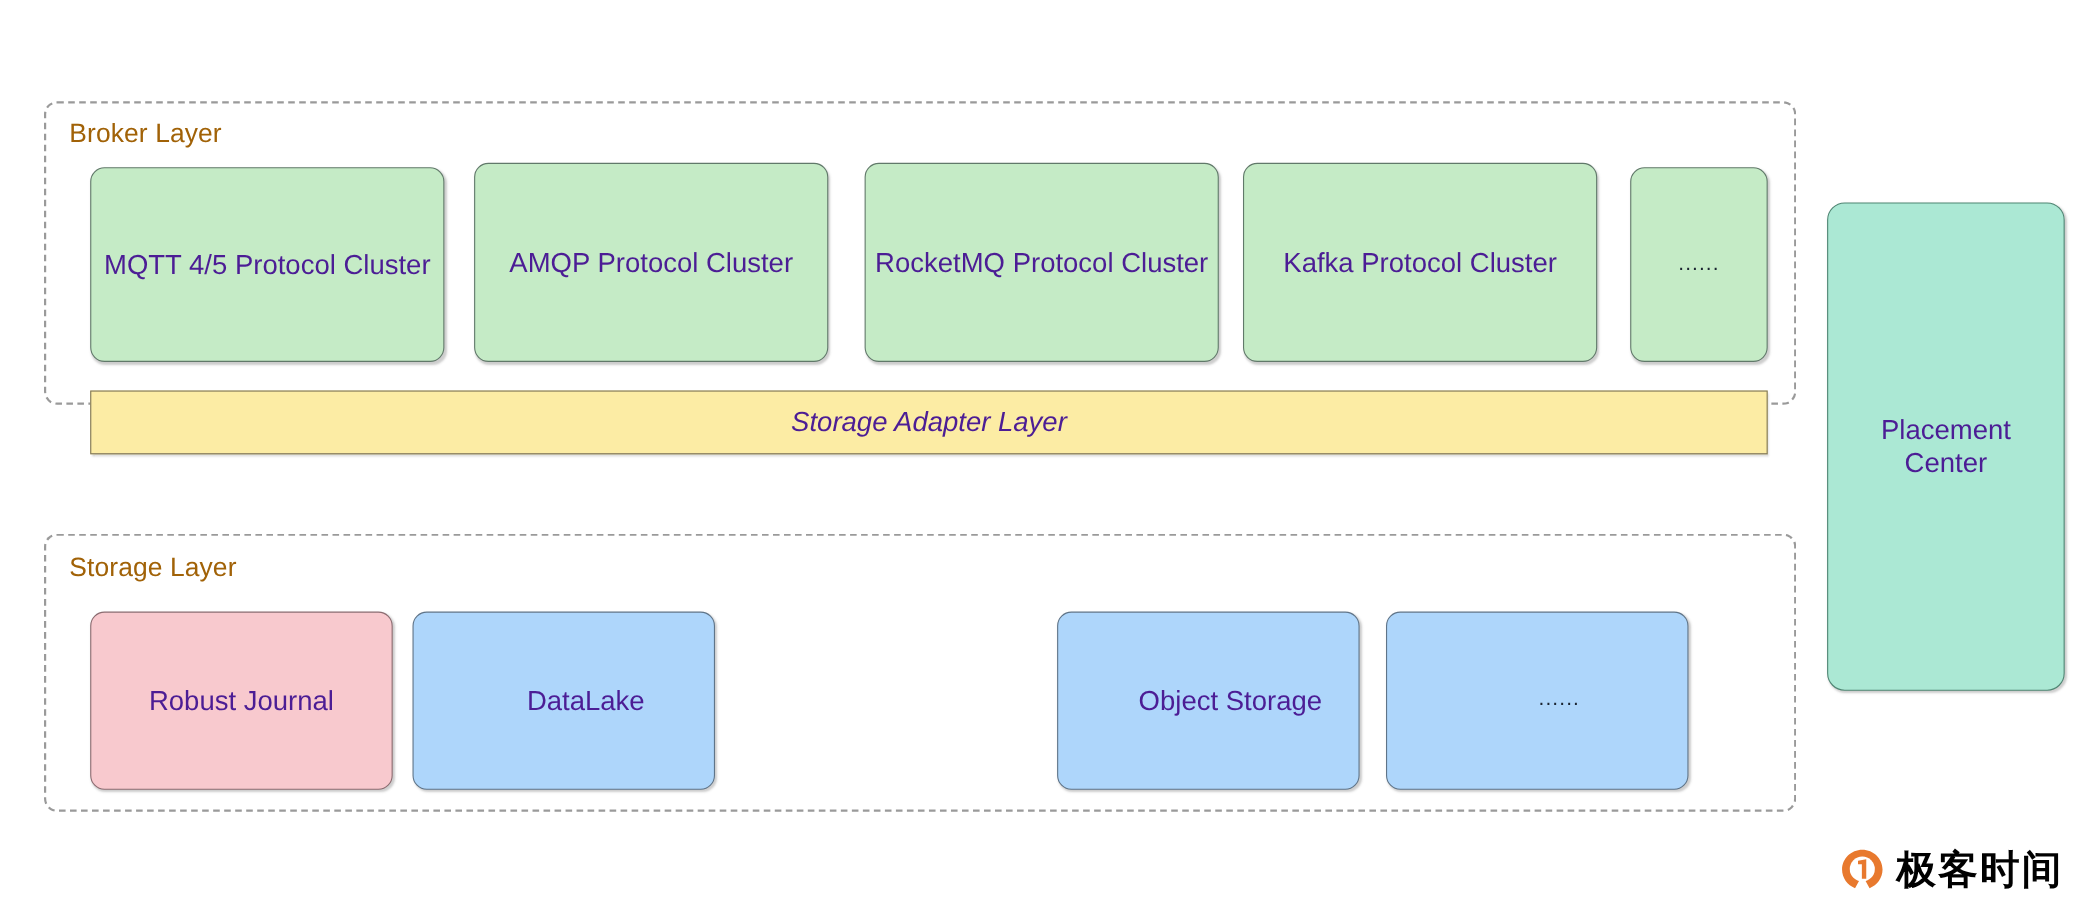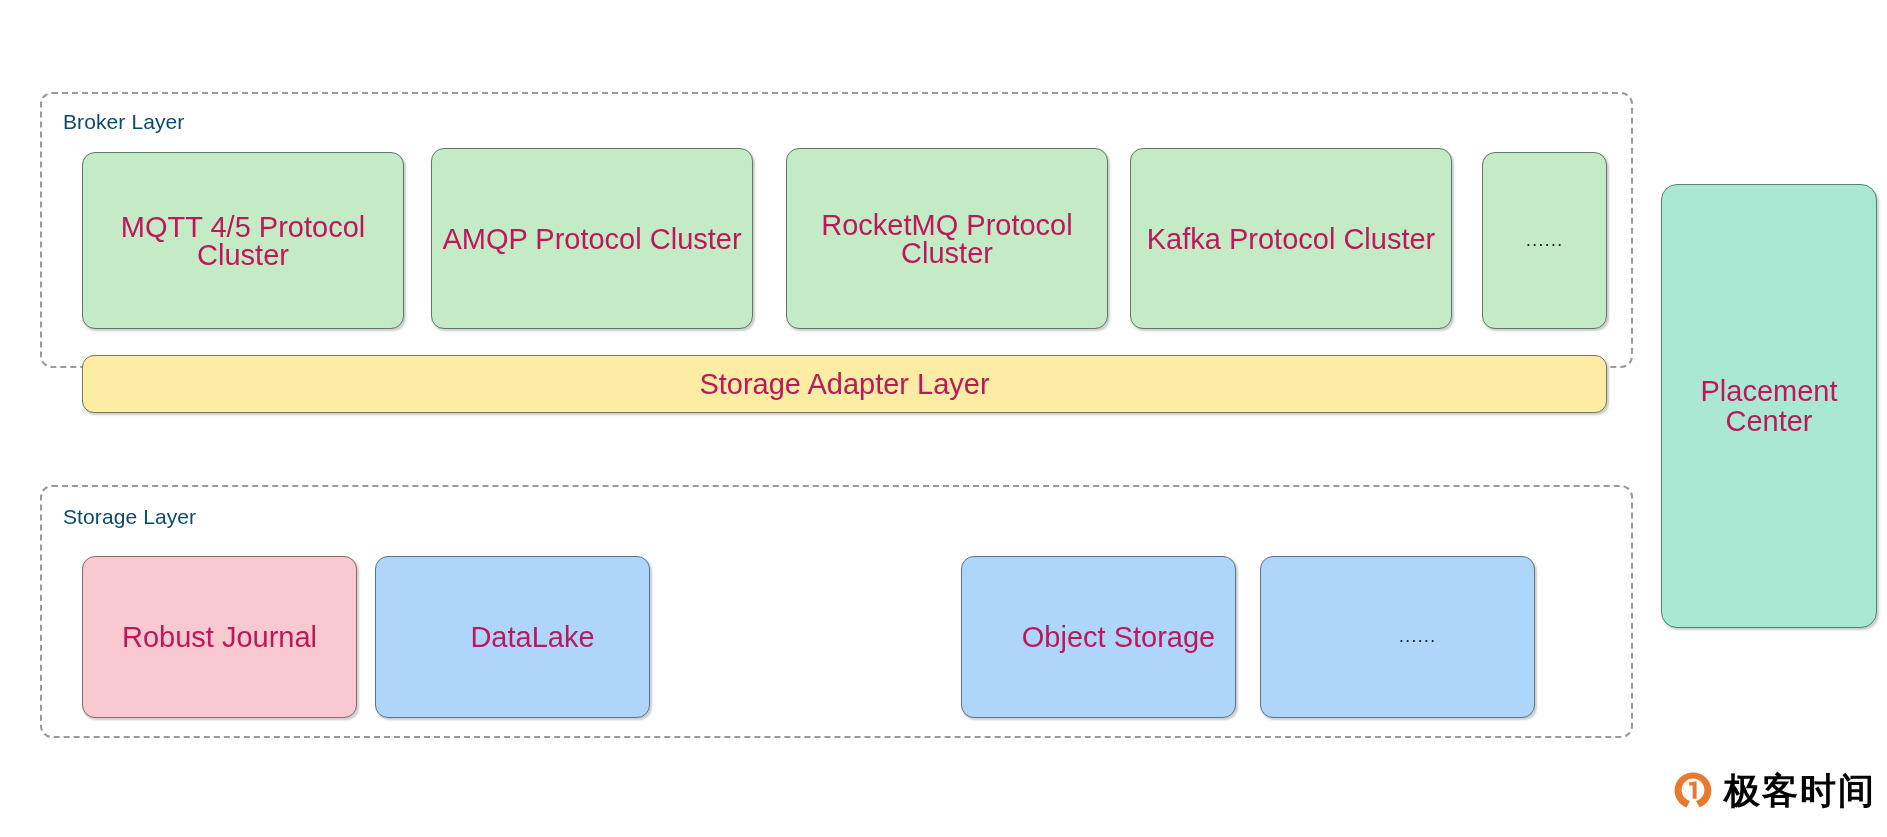--- a/index.html
+++ b/index.html
@@ -23,40 +23,40 @@
   
   .layer-box {
     position: absolute;
     border: 2px dashed #9a9a9a;
     border-radius: 12px;
     background: #ffffff;
     box-sizing: border-box;
   }
   .layer-title {
     position: absolute;
-    font-size: 21px;
+    font-size: 24px;
     line-height: 24px;
-    color: #0c4a6e;
+    color: #a16207;
     letter-spacing: .1px;
     white-space: nowrap;
   }
 
   
   .node {
     position: absolute;
     box-sizing: border-box;
     border-radius: 13px;
     border: 1.4px solid #5c6b61;
     display: flex;
     align-items: center;
     justify-content: center;
     text-align: center;
-    font-size: 29px;
+    font-size: 25px;
     line-height: 28px;
-    color: #be185d;
+    color: #4c1d95;
     box-shadow: 1.5px 2px 2px rgba(90,90,90,.30);
     padding: 0 8px;
   }
   .node.green   { background: #c5ebc6; border-color: #61796a; }
   .node.yellow  { background: #fcecA4; border-color: #7d7558; }
   .node.blue    { background: #aed6fb; border-color: #5f7488; padding-left: 48px; }
   .node.pink    { background: #f8c9ce; border-color: #8b6b70; }
   .node.teal    { background: #abe8d4; border-color: #4f8573; }
 
   .node.ellipsis {
@@ -113,21 +113,21 @@
   </div>
 
   <div class="node green" style="left:1130px; top:148px; width:322px; height:181px;">
     <span>Kafka Protocol Cluster</span>
   </div>
 
   <div class="node green ellipsis" style="left:1482px; top:152px; width:125px; height:177px;">
     <span>......</span>
   </div>
 
-  <div class="node yellow" style="left:82px; top:355px; width:1525px; height:58px; border-radius:12px;">
+  <div class="node yellow" style="left:82px; top:355px; width:1525px; height:58px; border-radius:0;font-style:italic;">
     <span>Storage Adapter Layer</span>
   </div>
 
   <div class="layer-box" id="storage-layer-box" style="left:40px; top:485px; width:1593px; height:253px;">
   </div>
 
   <div class="layer-title" style="left:63px; top:505px;">Storage Layer</div>
 
   <div class="node pink" style="left:82px; top:556px; width:275px; height:162px;">
     <span>Robust Journal</span>

